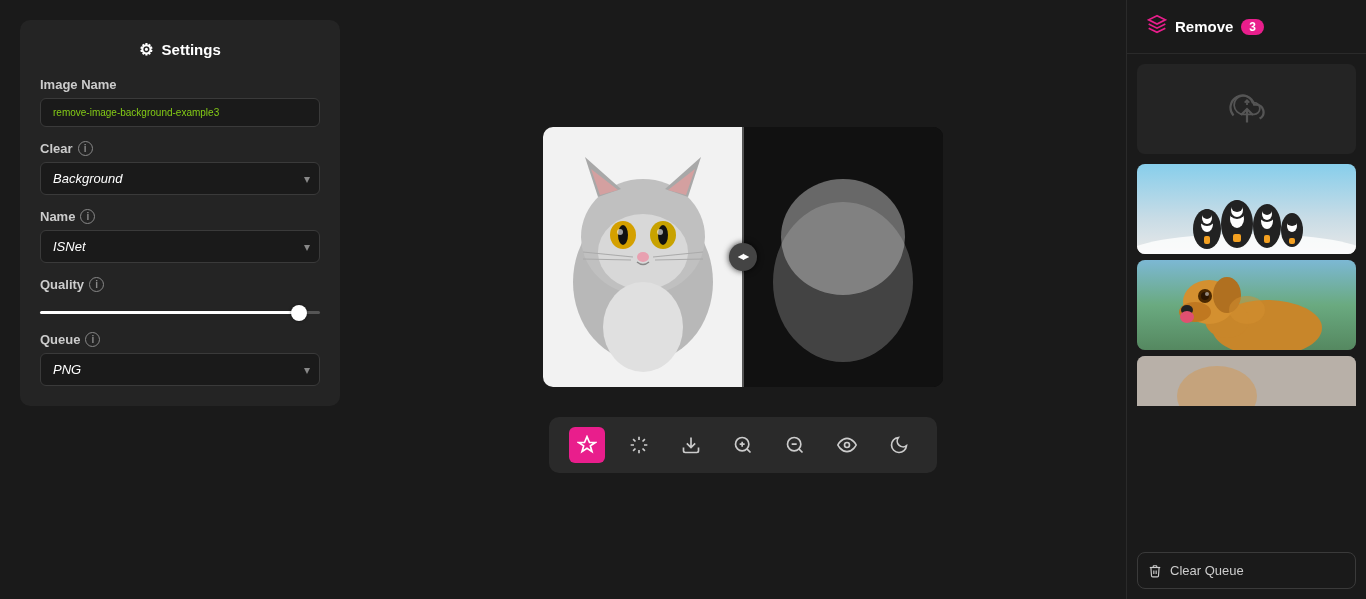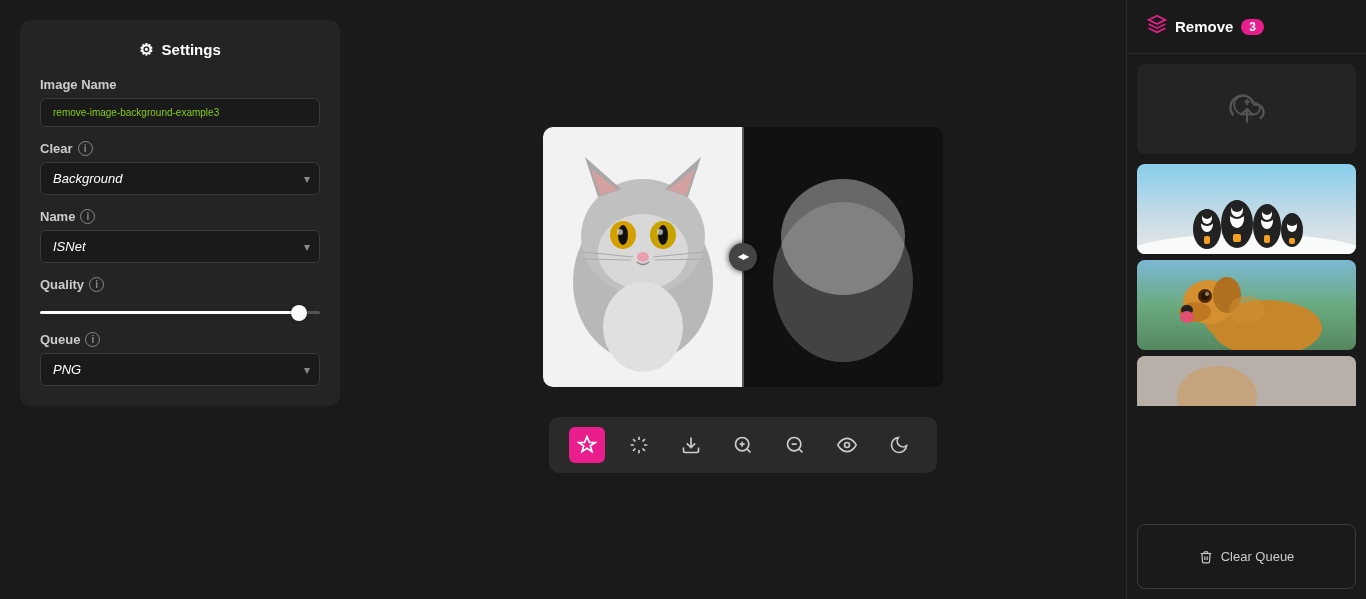--- a/index.html
+++ b/index.html
@@ -302,30 +302,29 @@
     .queue-item-partial {
       border-radius: 8px 8px 0 0;
       overflow: hidden;
       height: 50px;
       background: #333;
       flex-shrink: 0;
     }
 
     .clear-queue-btn {
       margin: 10px;
-      padding: 24px;
+      padding: 10px;
       background: transparent;
       border: 1px solid #3a3a3a;
       border-radius: 8px;
       color: #ccc;
       font-size: 13px;
       cursor: pointer;
       display: flex;
       align-items: center;
-      justify-content: center;
       gap: 8px;
       transition: background 0.15s;
     }
   </style>
 </head>
 <body>
 
 <div class="sidebar">
   <div class="settings-panel">
     <div class="settings-title">

